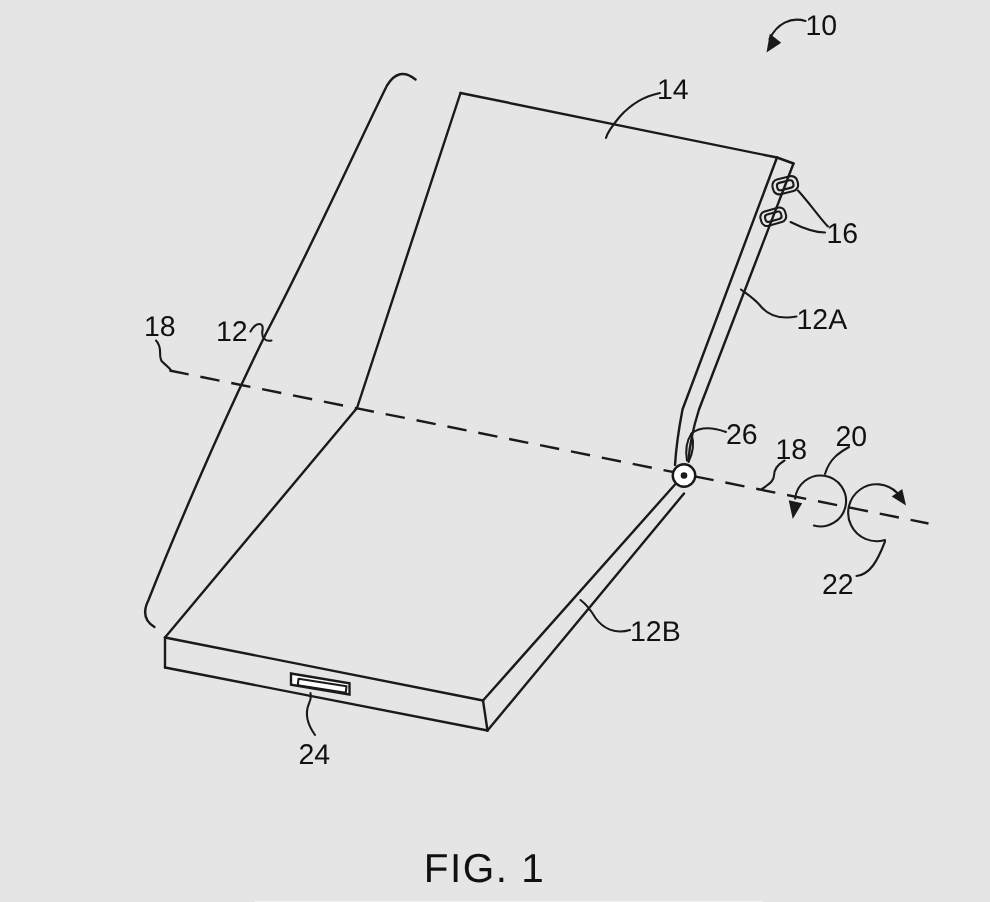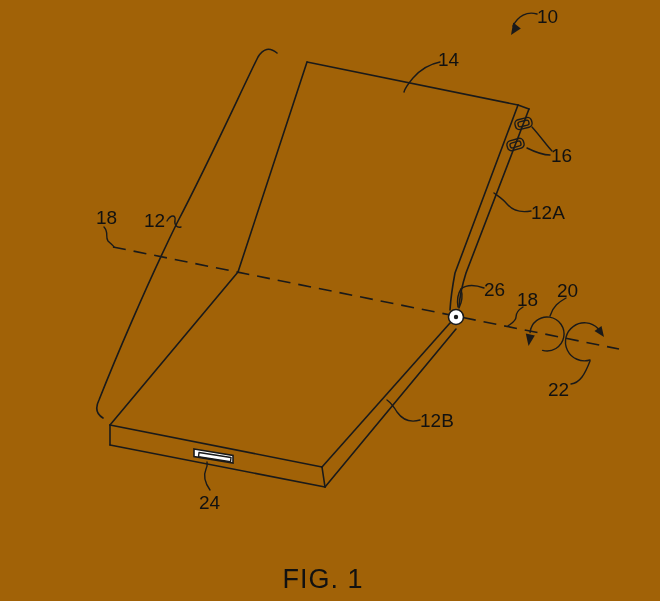--- a/index.html
+++ b/index.html
@@ -1,16 +1,16 @@
 <!DOCTYPE html>
 <html><head>
 <meta charset="utf-8">
 <style>
   html,body{margin:0;padding:0;background:#fff;}
-  .page{position:relative;width:660px;height:601px;background:#a16207;overflow:hidden;}
+  .page{position:relative;width:660px;height:601px;background:#e5e5e5;overflow:hidden;}
   svg{display:block;}
   .ln{fill:none;stroke:#1a1a1a;stroke-width:1.6;stroke-linecap:round;stroke-linejoin:round;}
   .thin{fill:none;stroke:#1a1a1a;stroke-width:1.4;stroke-linecap:round;stroke-linejoin:round;}
   .dash{fill:none;stroke:#1a1a1a;stroke-width:1.6;stroke-dasharray:13 8;stroke-linecap:butt;}
   .fillb{fill:#1a1a1a;stroke:none;}
   .white{fill:#ffffff;stroke:#1a1a1a;stroke-width:1.6;}
   text{font-family:"Liberation Sans", sans-serif;fill:#111111;}
   .ref{font-size:19px;}
   .caption{font-size:27px;letter-spacing:1px;}
 </style>

